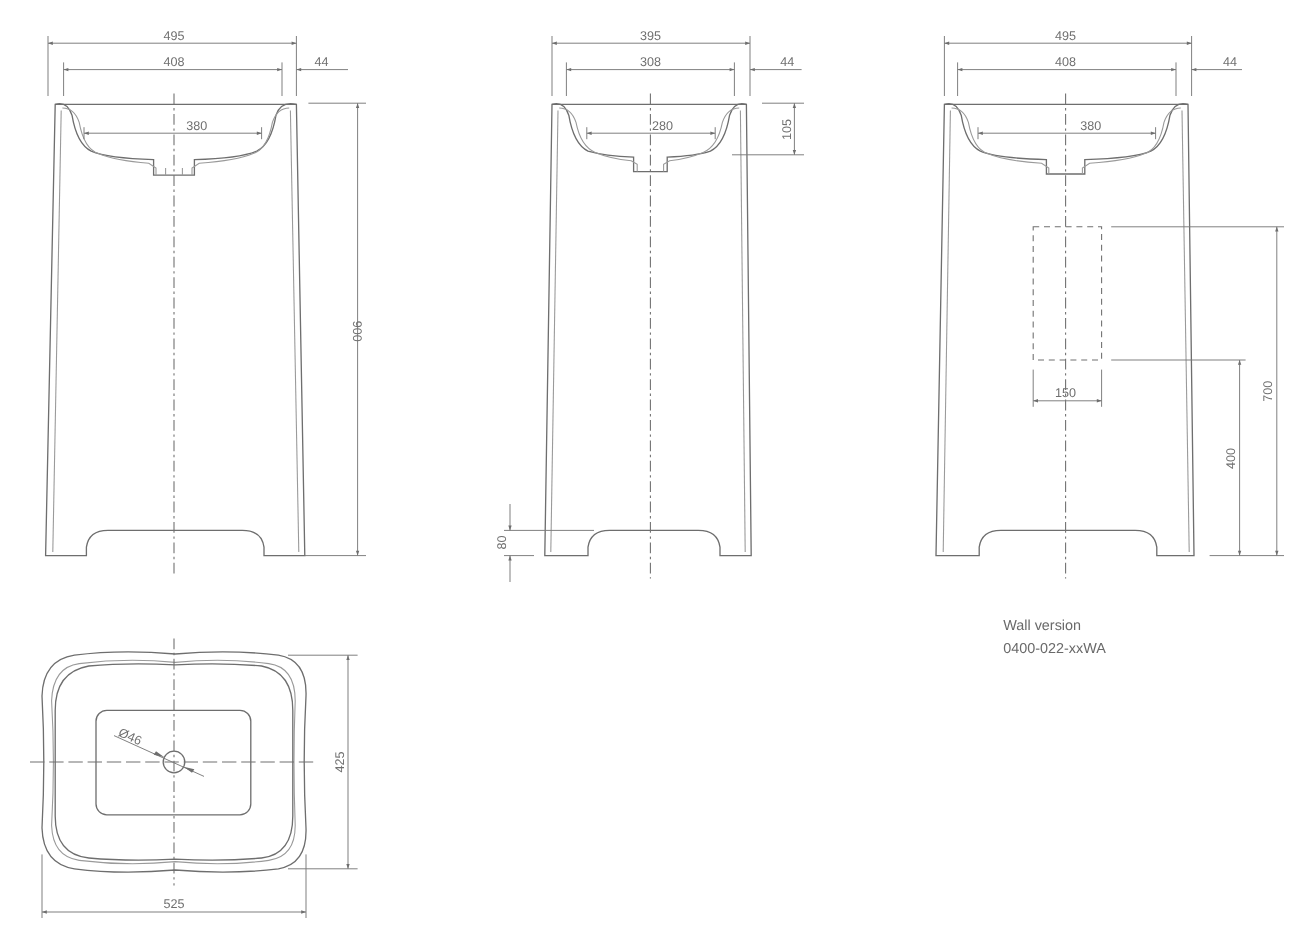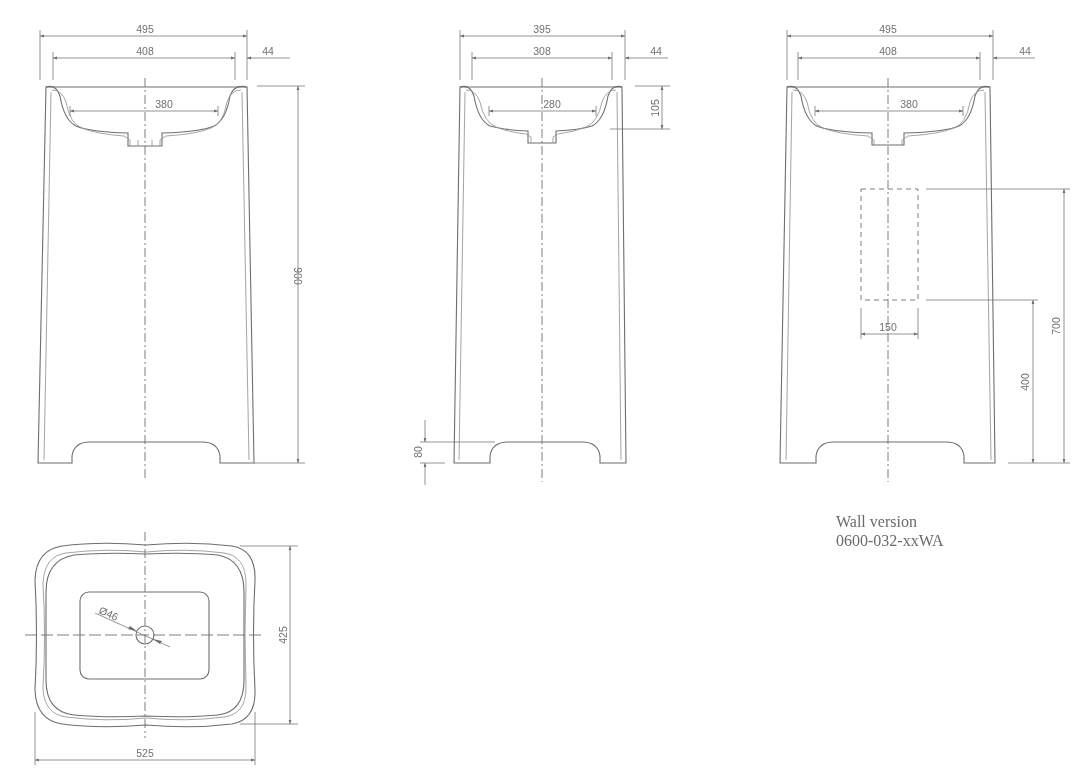--- a/index.html
+++ b/index.html
@@ -5,22 +5,22 @@
   html, body { margin: 0; padding: 0; background: #ffffff; }
   body { width: 1085px; height: 776px; position: relative; overflow: hidden; }
   svg { position: absolute; left: 0; top: 0; }
   .outline { fill: none; stroke: #6e6e6e; stroke-width: 1.1; }
   .outline-light { fill: none; stroke: #9a9a9a; stroke-width: 0.9; }
   .dim { fill: none; stroke: #7a7a7a; stroke-width: 0.8; }
   .center { fill: none; stroke: #707070; stroke-width: 0.9; stroke-dasharray: 9 3 2 3; }
   .hidden { fill: none; stroke: #707070; stroke-width: 0.9; stroke-dasharray: 5 4; }
   .arrow { fill: #6e6e6e; stroke: none; }
   .dimtxt { font-family: "Liberation Sans", sans-serif; font-size: 10.5px; fill: #707070; }
-  .note { position: absolute; left: 836px; top: 512px; font-family: Liberation Serif, serif;
-          font-size: 16px; line-height: 19px; color: #6a6a6a; }
+  .note { position: absolute; left: 836px; top: 512px; font-family: Liberation Sans, sans-serif;
+          font-size: 12px; line-height: 19px; color: #6a6a6a; }
 </style>
 </head>
 <body>
 
 <svg width="1085" height="776" viewBox="0 0 1085 776">
   <defs>
     <marker id="ah" viewBox="0 0 10 10" refX="10" refY="5" markerWidth="7" markerHeight="5" orient="auto-start-reverse">
       <path d="M0,1.5 L10,5 L0,8.5 z" class="arrow"></path>
     </marker>
   </defs>
@@ -165,14 +165,14 @@
 
     <line class="dim" x1="35" y1="712" x2="35" y2="765"></line>
     <line class="dim" x1="255" y1="712" x2="255" y2="765"></line>
     <line class="dim" x1="35" y1="760" x2="255" y2="760" marker-start="url(#ah)" marker-end="url(#ah)"></line>
     <text class="dimtxt" x="145" y="757" text-anchor="middle">525</text>
   </g>
 </svg>
 
 <div class="note">
   <div>Wall version</div>
-  <div>0600-032-xxWA</div>
+  <div>0400-022-xxWA</div>
 </div>
 
 </body></html>

